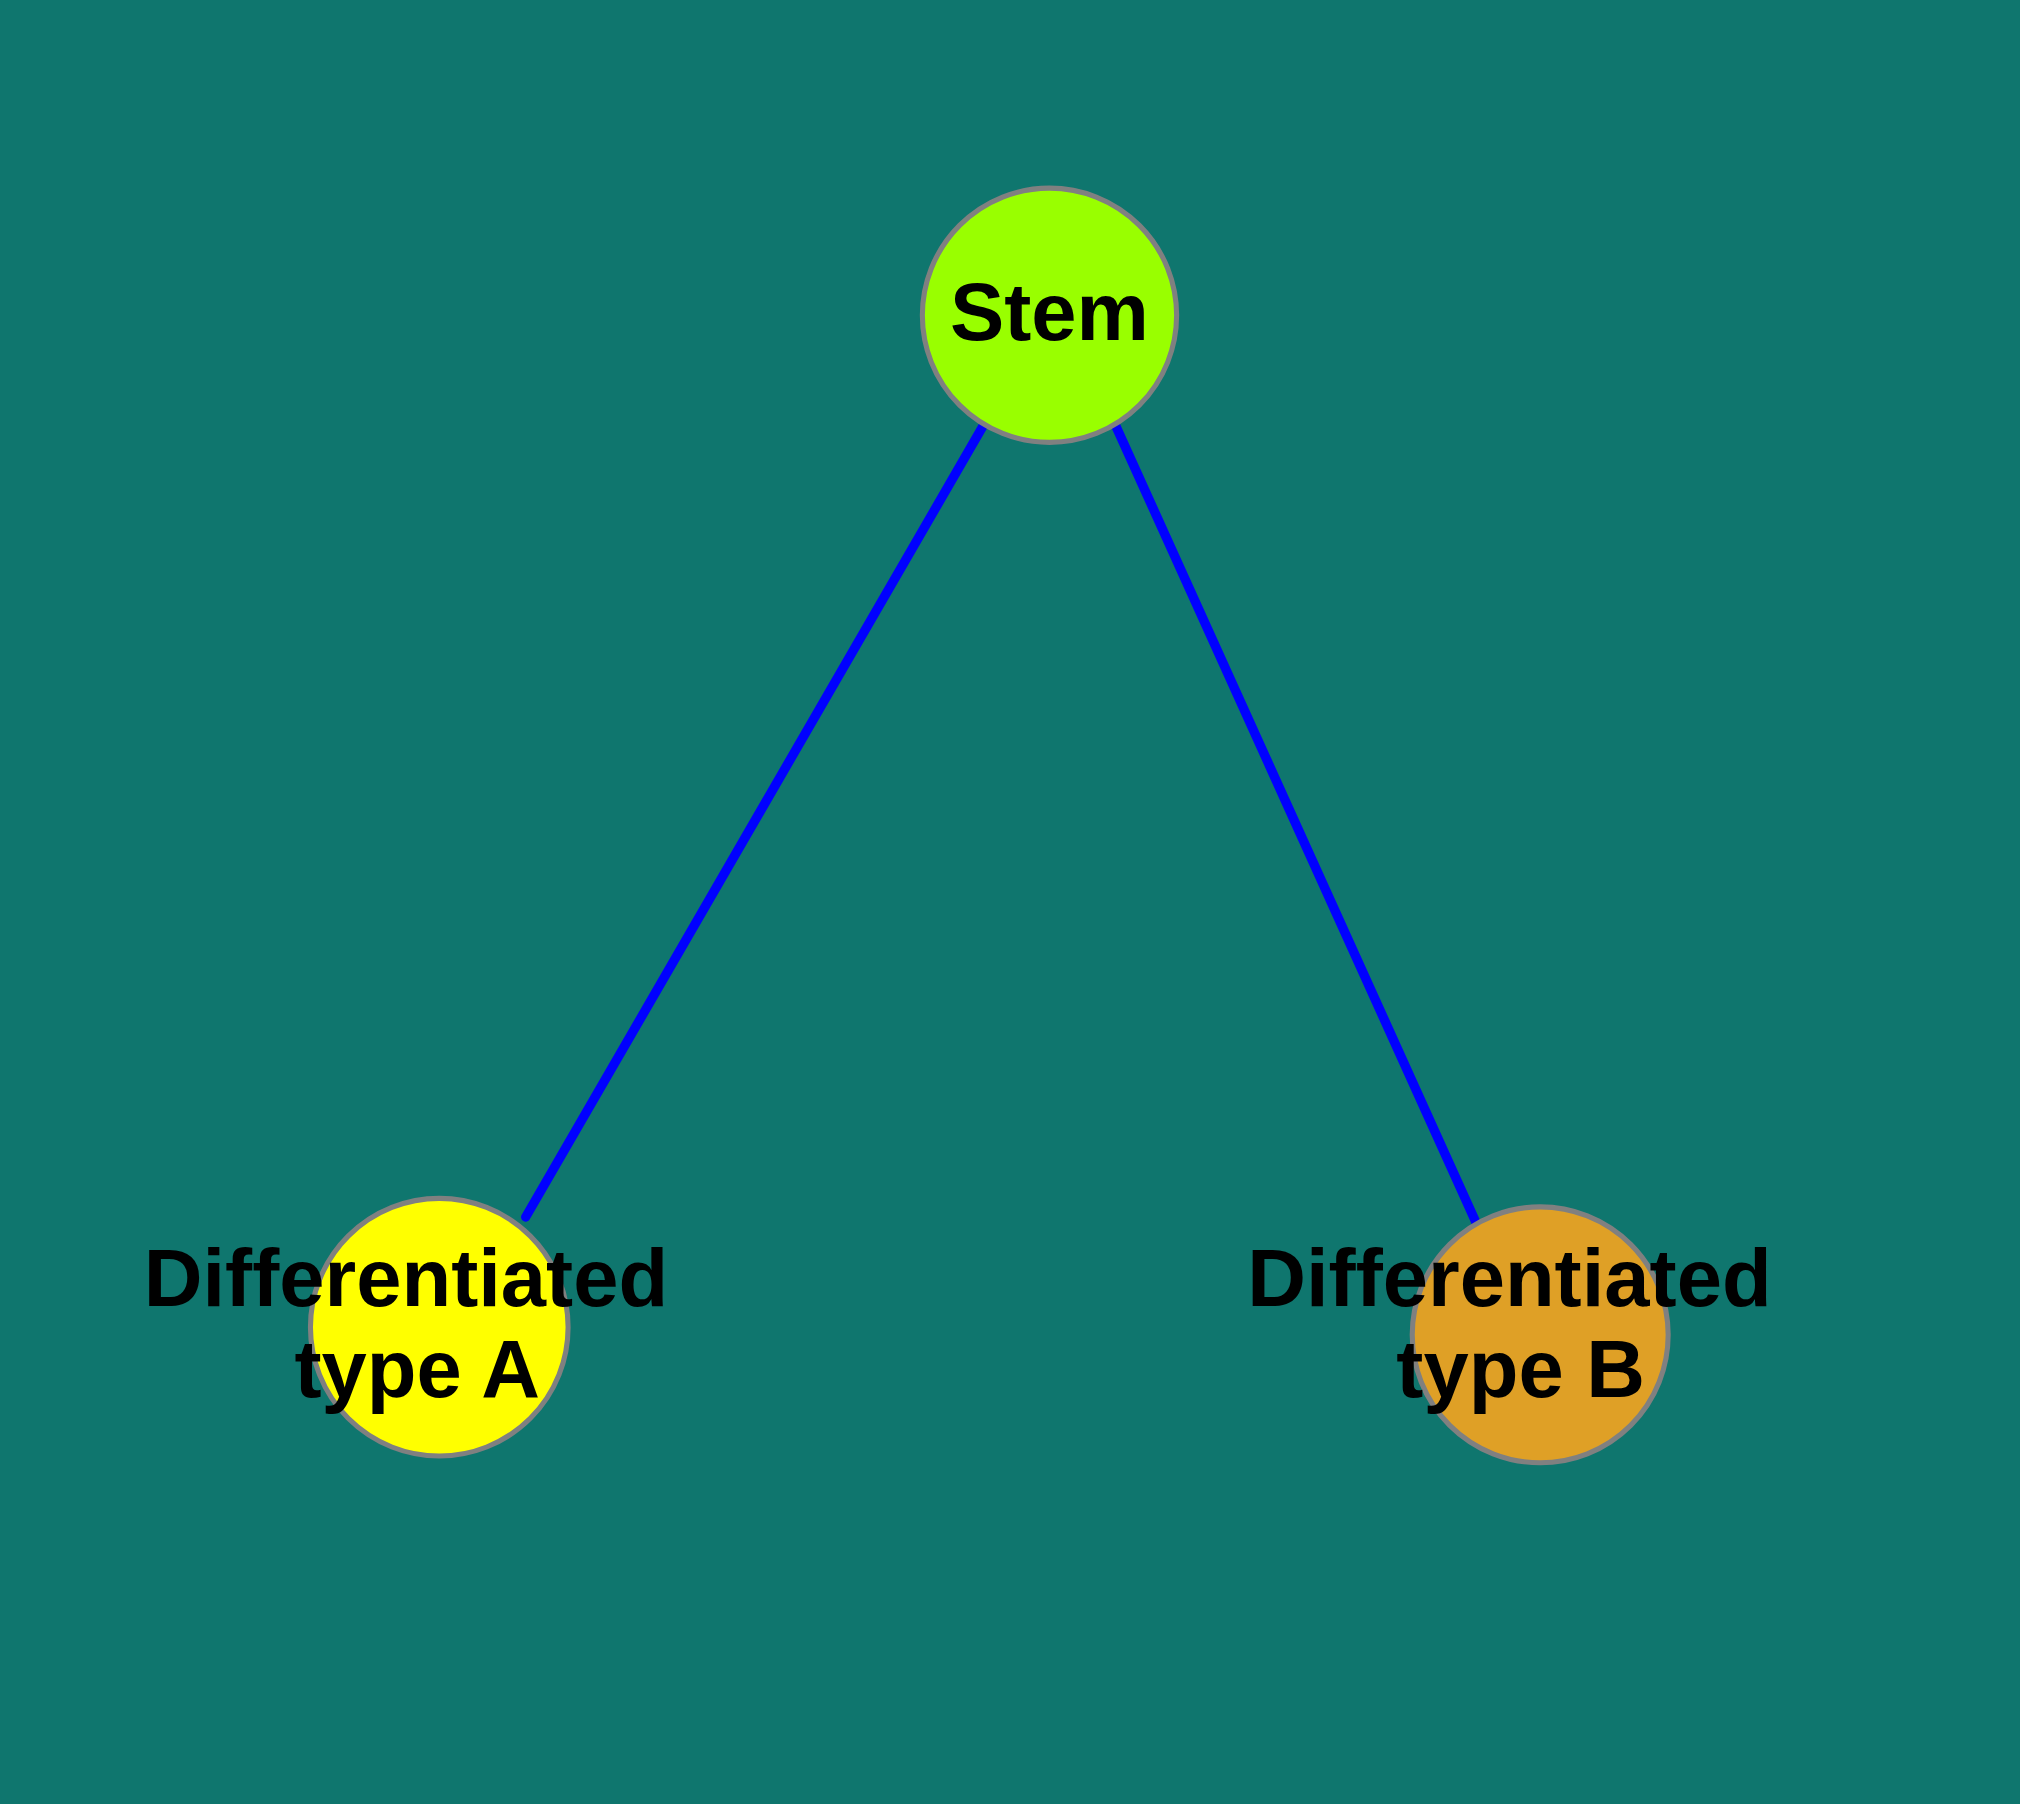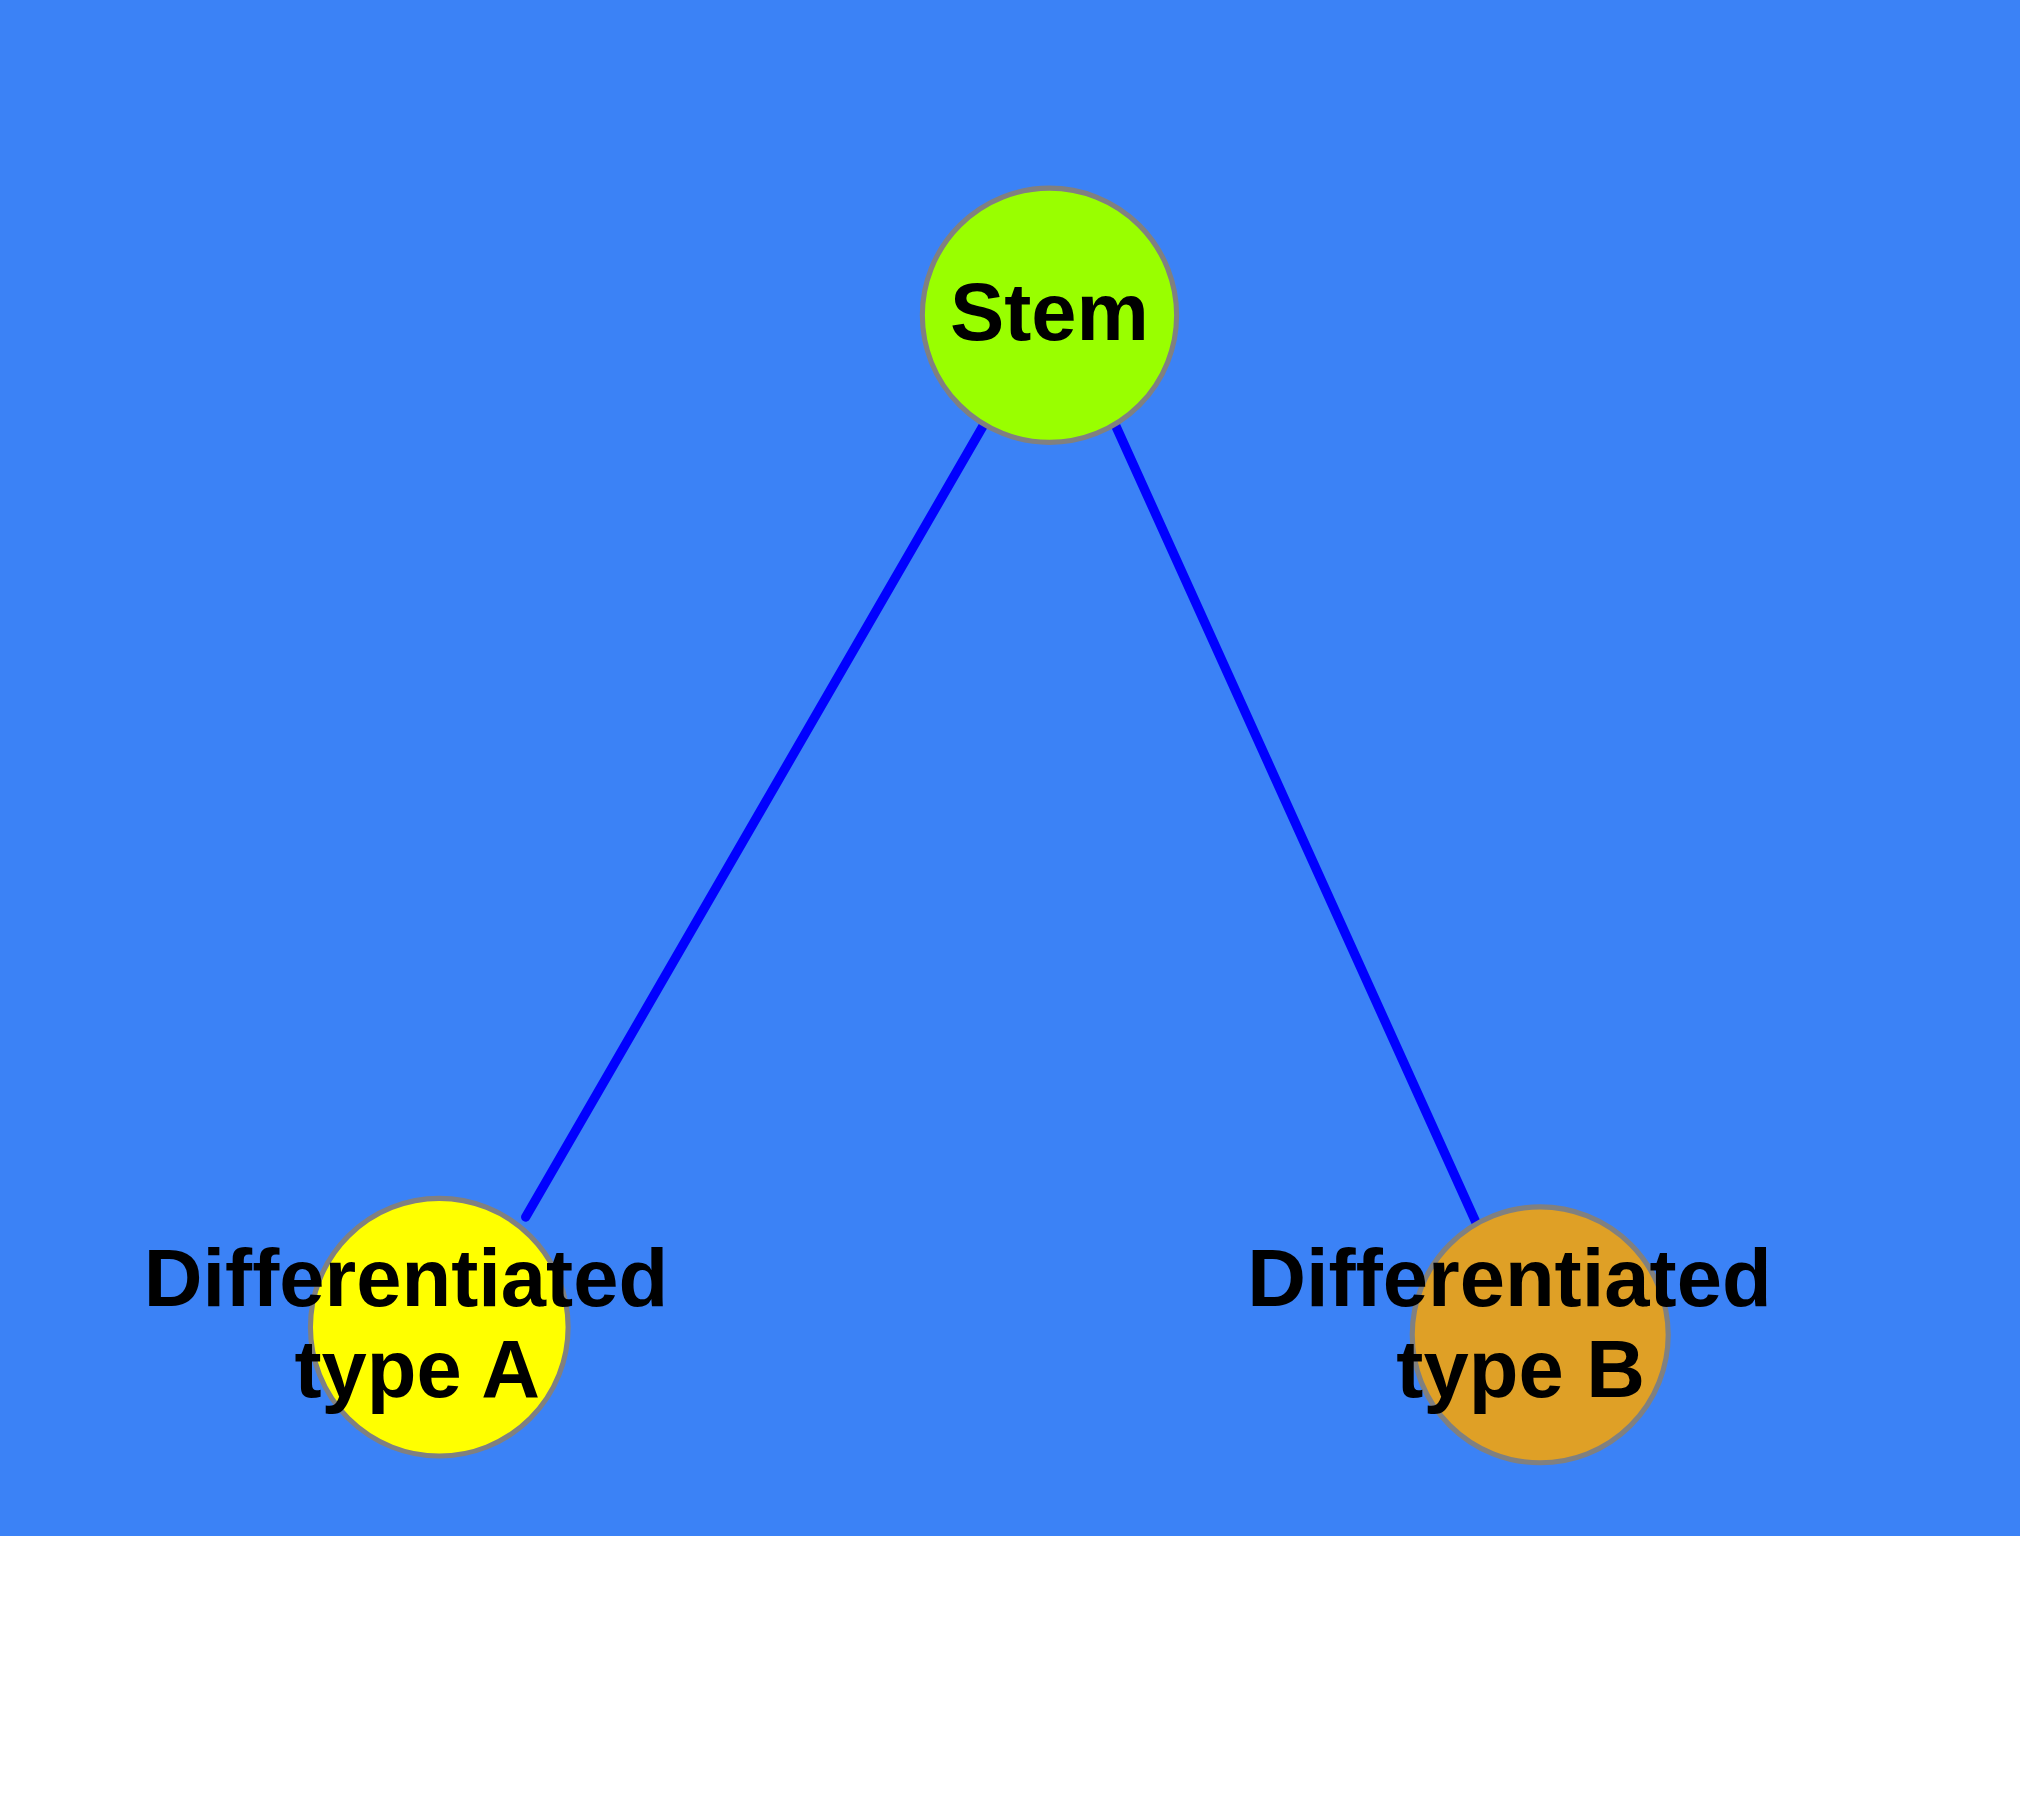--- a/index.html
+++ b/index.html
@@ -3,23 +3,23 @@
 <meta charset="utf-8">
 <style>
   html, body {
     margin: 0;
     padding: 0;
     background: #ffffff;
   }
   #canvas {
     position: relative;
     width: 2021px;
-    height: 1536px;
+    height: 1804px;
     overflow: hidden;
-    background: #3b82f6;
+    background: #0f766e;
     font-family: "Liberation Sans", sans-serif;
   }
   #graph-svg {
     position: absolute;
     top: 0;
     left: 0;
     width: 2021px;
     height: 1812px;
     display: block;
   }

